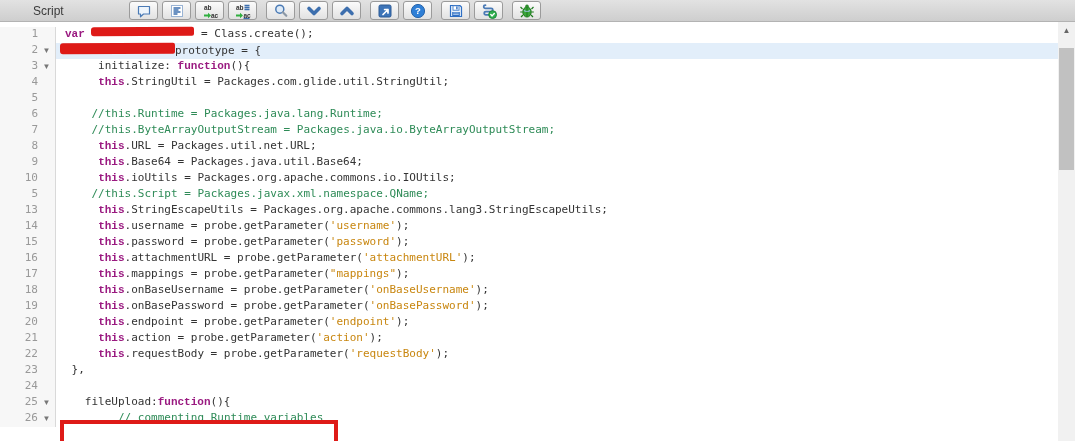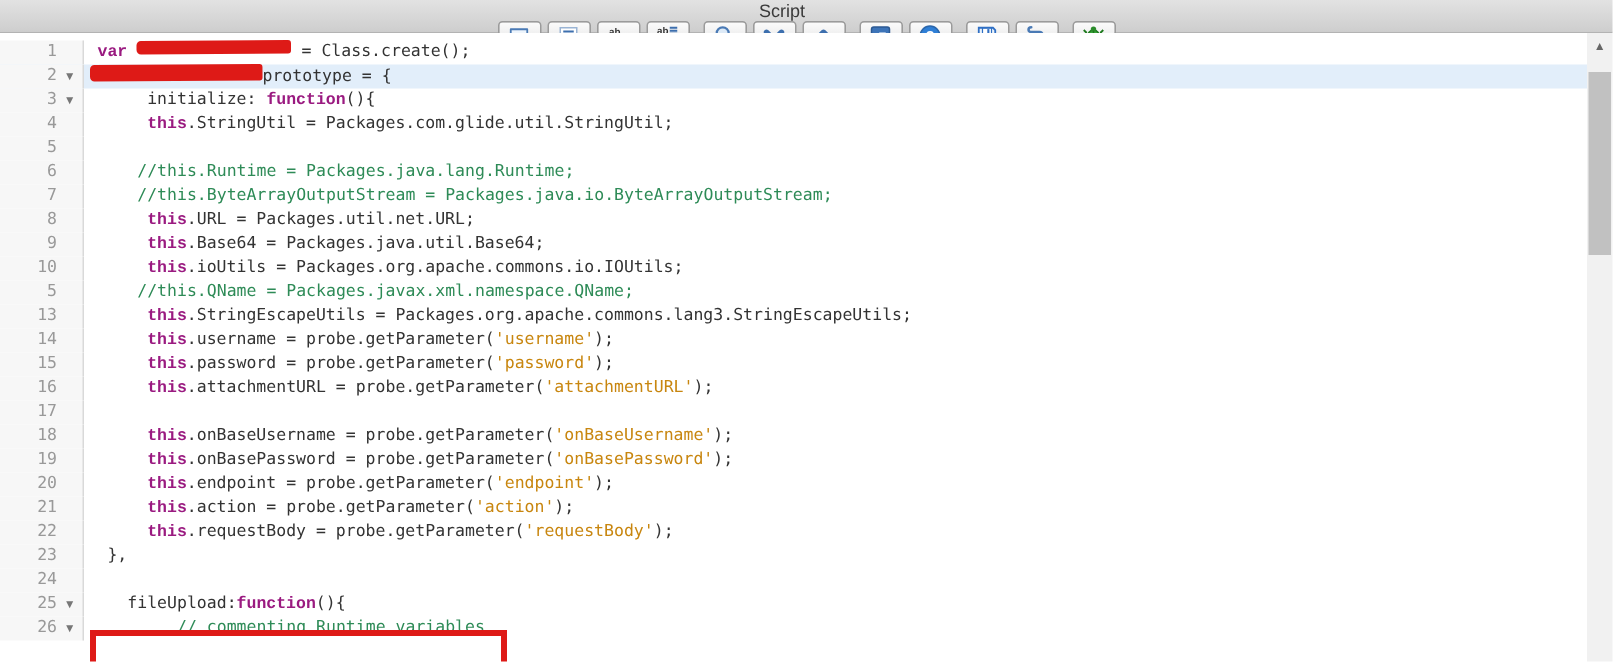--- a/index.html
+++ b/index.html
@@ -5,21 +5,21 @@
   html,body{margin:0;padding:0;}
   body{
     width:1075px;height:441px;overflow:hidden;position:relative;
     font-family:"Liberation Sans",sans-serif;background:#fff;
   }
   
   .toolbar{
     position:absolute;top:0;left:0;width:1075px;height:22px;
     background:linear-gradient(#e2e2e2,#cecece);
     border-bottom:1px solid #b3b3b3;
-    display:flex;align-items:center;box-sizing:border-box;flex-direction:column;
+    display:flex;align-items:center;box-sizing:border-box;
   }
   .field-label{
     margin-left:33px;font-size:12px;color:#3a3a3a;width:96px;
   }
   .btn-row{display:flex;align-items:center;gap:4px;}
   .tb-btn{
     width:29px;height:19px;box-sizing:border-box;
     border:1px solid #9b9b9b;border-radius:3px;
     background:linear-gradient(#fbfbfb,#e2e2e2);
     display:flex;align-items:center;justify-content:center;
@@ -239,21 +239,21 @@
           <span class="ln">10</span>
           <span class="fold"></span>
         </span>
         <span class="code"><span class="plain">     </span><span class="kw">this</span><span class="plain">.ioUtils = Packages.org.apache.commons.io.IOUtils;</span></span>
       </div>
       <div class="line">
         <span class="gutter">
           <span class="ln">5</span>
           <span class="fold"></span>
         </span>
-        <span class="code"><span class="comment">    //this.QName = Packages.javax.xml.namespace.QName;</span></span>
+        <span class="code"><span class="comment">    //this.Script = Packages.javax.xml.namespace.QName;</span></span>
       </div>
       <div class="line">
         <span class="gutter">
           <span class="ln">13</span>
           <span class="fold"></span>
         </span>
         <span class="code"><span class="plain">     </span><span class="kw">this</span><span class="plain">.StringEscapeUtils = Packages.org.apache.commons.lang3.StringEscapeUtils;</span></span>
       </div>
       <div class="line">
         <span class="gutter">
@@ -274,20 +274,21 @@
           <span class="ln">16</span>
           <span class="fold"></span>
         </span>
         <span class="code"><span class="plain">     </span><span class="kw">this</span><span class="plain">.attachmentURL = probe.getParameter(</span><span class="str">'attachmentURL'</span><span class="plain">);</span></span>
       </div>
       <div class="line">
         <span class="gutter">
           <span class="ln">17</span>
           <span class="fold"></span>
         </span>
+        <span class="code"><span class="plain">     </span><span class="kw">this</span><span class="plain">.mappings = probe.getParameter(</span><span class="str">"mappings"</span><span class="plain">);</span></span>
       </div>
       <div class="line">
         <span class="gutter">
           <span class="ln">18</span>
           <span class="fold"></span>
         </span>
         <span class="code"><span class="plain">     </span><span class="kw">this</span><span class="plain">.onBaseUsername = probe.getParameter(</span><span class="str">'onBaseUsername'</span><span class="plain">);</span></span>
       </div>
       <div class="line">
         <span class="gutter">

